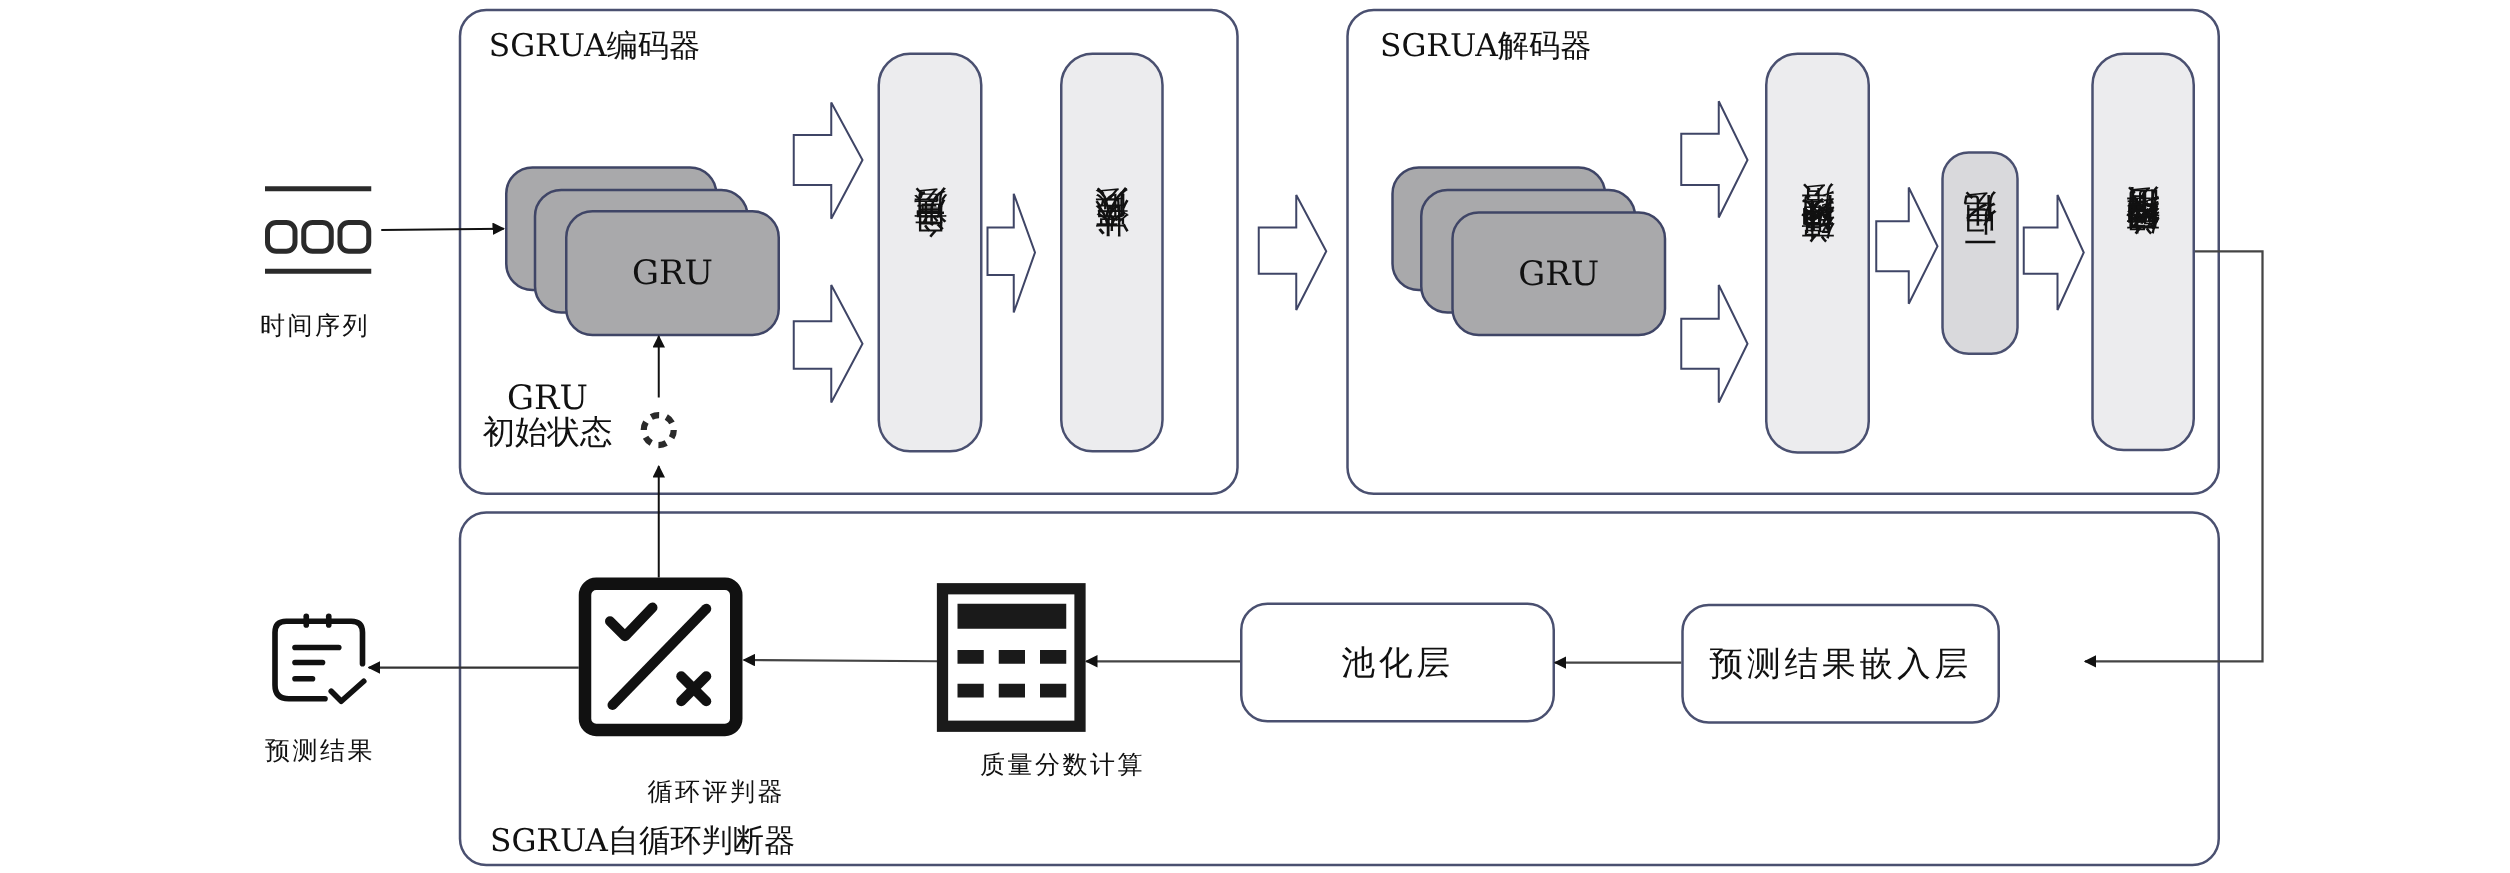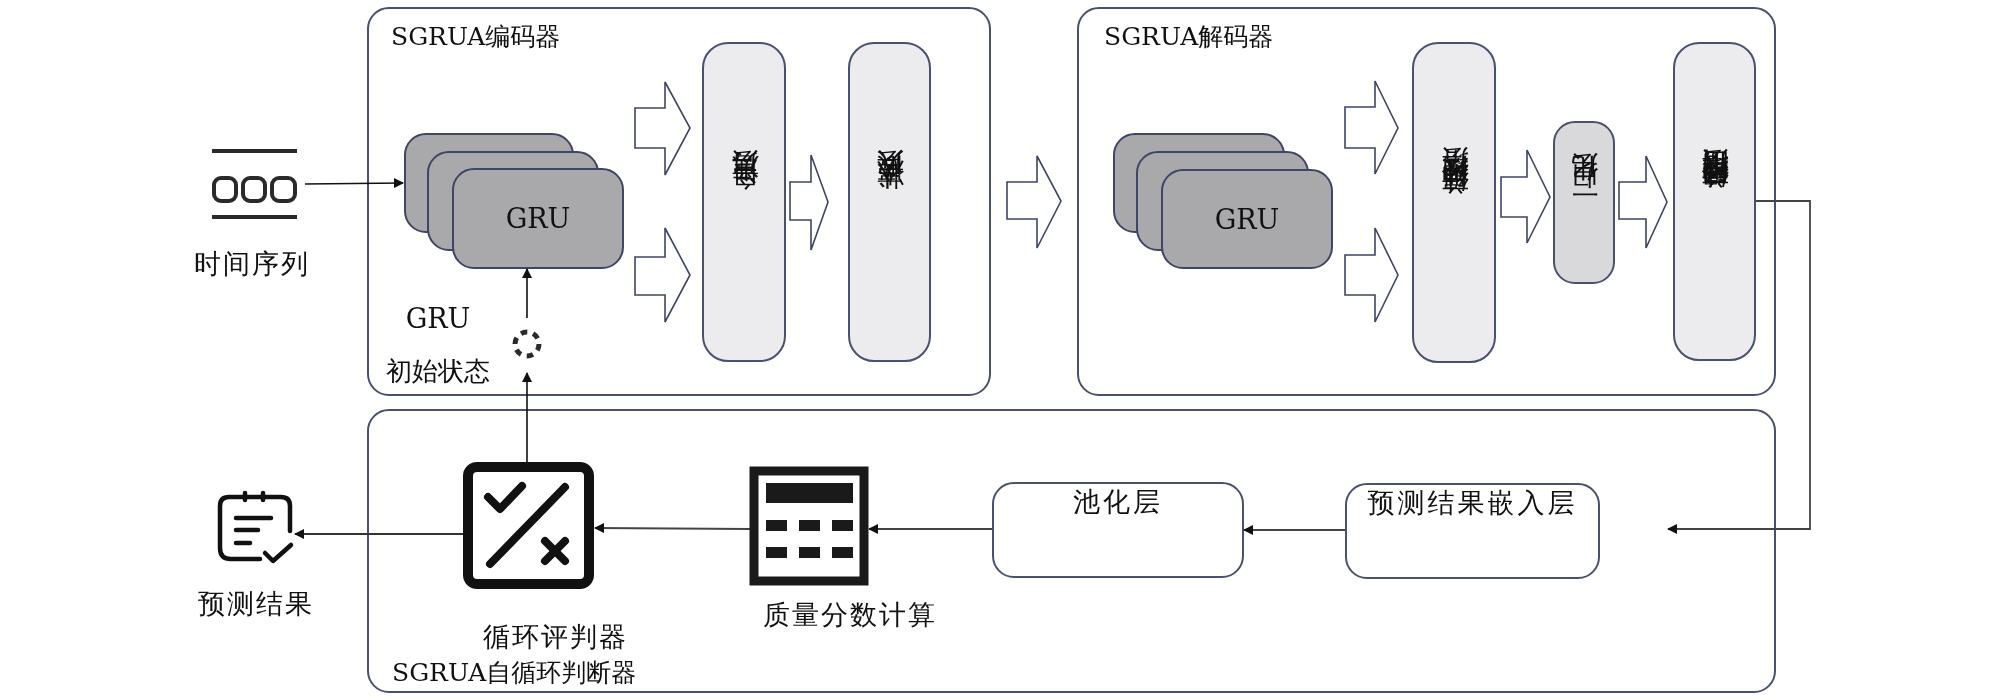--- a/index.html
+++ b/index.html
@@ -9,22 +9,22 @@
   .group-box { border: 2px solid #4a5070; border-radius: 22px; background: transparent; }
   .group-title { font-size: 25px; white-space: nowrap; line-height: 1; }
   .layer { border: 2px solid #4a5070; border-radius: 26px; background: #ececee;
            display: flex; align-items: center; justify-content: center; }
   .layer.norm { background: #d9d9dc; border-radius: 22px; }
   .vtext { writing-mode: vertical-rl; transform: rotate(180deg); font-size: 27px;
            letter-spacing: 4px; white-space: nowrap; line-height: 1; }
   .gru-card { border: 2px solid #3f4566; border-radius: 22px; background: #a9a9ab; }
   .gru-label { font-size: 27px; line-height: 1; }
   .hbox { border: 2px solid #4a5070; border-radius: 22px; background: #ffffff;
-          display: flex; justify-content: center; font-size: 27px; letter-spacing: 3px; }
-  .cap { font-size: 27px; letter-spacing: 2px; white-space: nowrap; line-height: 1; text-align: center; }
+          display: flex; align-items: center; justify-content: center; font-size: 27px; letter-spacing: 3px; }
+  .cap { font-size: 20px; letter-spacing: 2px; white-space: nowrap; line-height: 1; text-align: center; }
   svg.overlay { position: absolute; left: 0; top: 0; }
 </style>
 </head>
 <body>
 
 <div class="abs group-box" style="left:367px;top:7px;width:624px;height:389px;"></div>
 <div class="abs group-title" style="left:391px;top:24px;">SGRUA编码器</div>
 
 <div class="abs group-box" style="left:1077px;top:7px;width:699px;height:389px;"></div>
 <div class="abs group-title" style="left:1104px;top:24px;">SGRUA解码器</div>
@@ -33,21 +33,21 @@
 <div class="abs group-title" style="left:392px;top:660px;text-align:right;">SGRUA自循环判断器</div>
 
 <div class="abs gru-card" style="left:404px;top:133px;width:170px;height:100px;"></div>
 <div class="abs gru-card" style="left:427px;top:151px;width:172px;height:100px;"></div>
 <div class="abs gru-card" style="left:452px;top:168px;width:172px;height:101px;display:flex;align-items:center;justify-content:center;">
   <span class="gru-label">GRU</span>
 </div>
 
 <div class="abs" style="left:378px;top:305px;width:120px;text-align:center;line-height:1.05;">
   <div style="font-size:27px;">GRU</div>
-  <div style="font-size:26px;margin-top:25px;">初始状态</div>
+  <div style="font-size:26px;">初始状态</div>
 </div>
 
 <div class="abs layer" style="left:702px;top:42px;width:84px;height:320px;">
   <span class="vtext">自注意力层</span>
 </div>
 <div class="abs layer" style="left:848px;top:42px;width:83px;height:320px;">
   <span class="vtext">状态嵌入层</span>
 </div>
 
 <div class="abs gru-card" style="left:1113px;top:133px;width:172px;height:100px;"></div>

